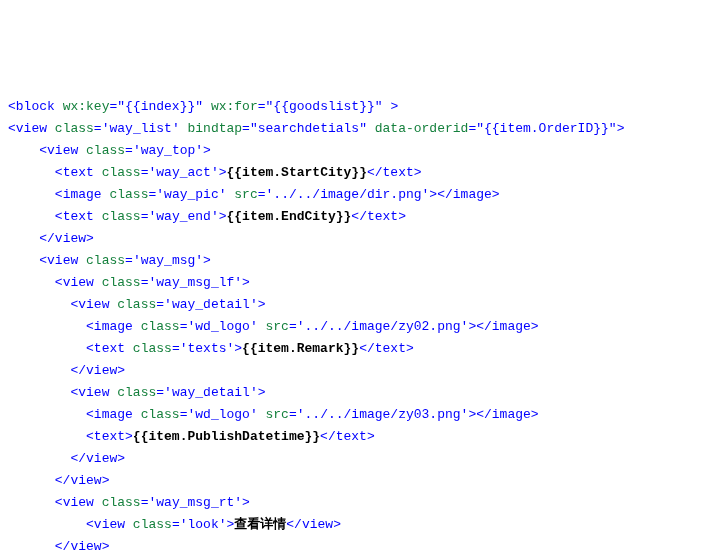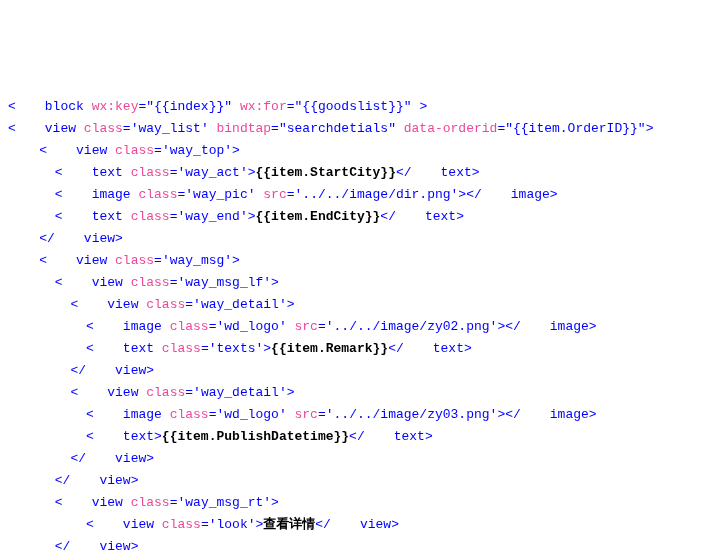--- a/index.html
+++ b/index.html
@@ -12,22 +12,22 @@
     color: #000000;
     white-space: pre;
   }
   .code-container {
     display: block;
   }
   .line {
     display: block;
     white-space: pre;
   }
-  .tag { color: #0000ff; margin-left: 29px; }
-  .attr-name { color: #ec4899; }
+  .tag { color: #0000ff; }
+  .attr-name { color: #15803d; }
   .attr-eq { color: #0000ff; }
   .attr-val { color: #0000ff; }
   .text-content { color: #000000; font-weight: bold; }
   .punc { color: #0000ff; }
 </style>
 </head>
 <body>
 
 
 

